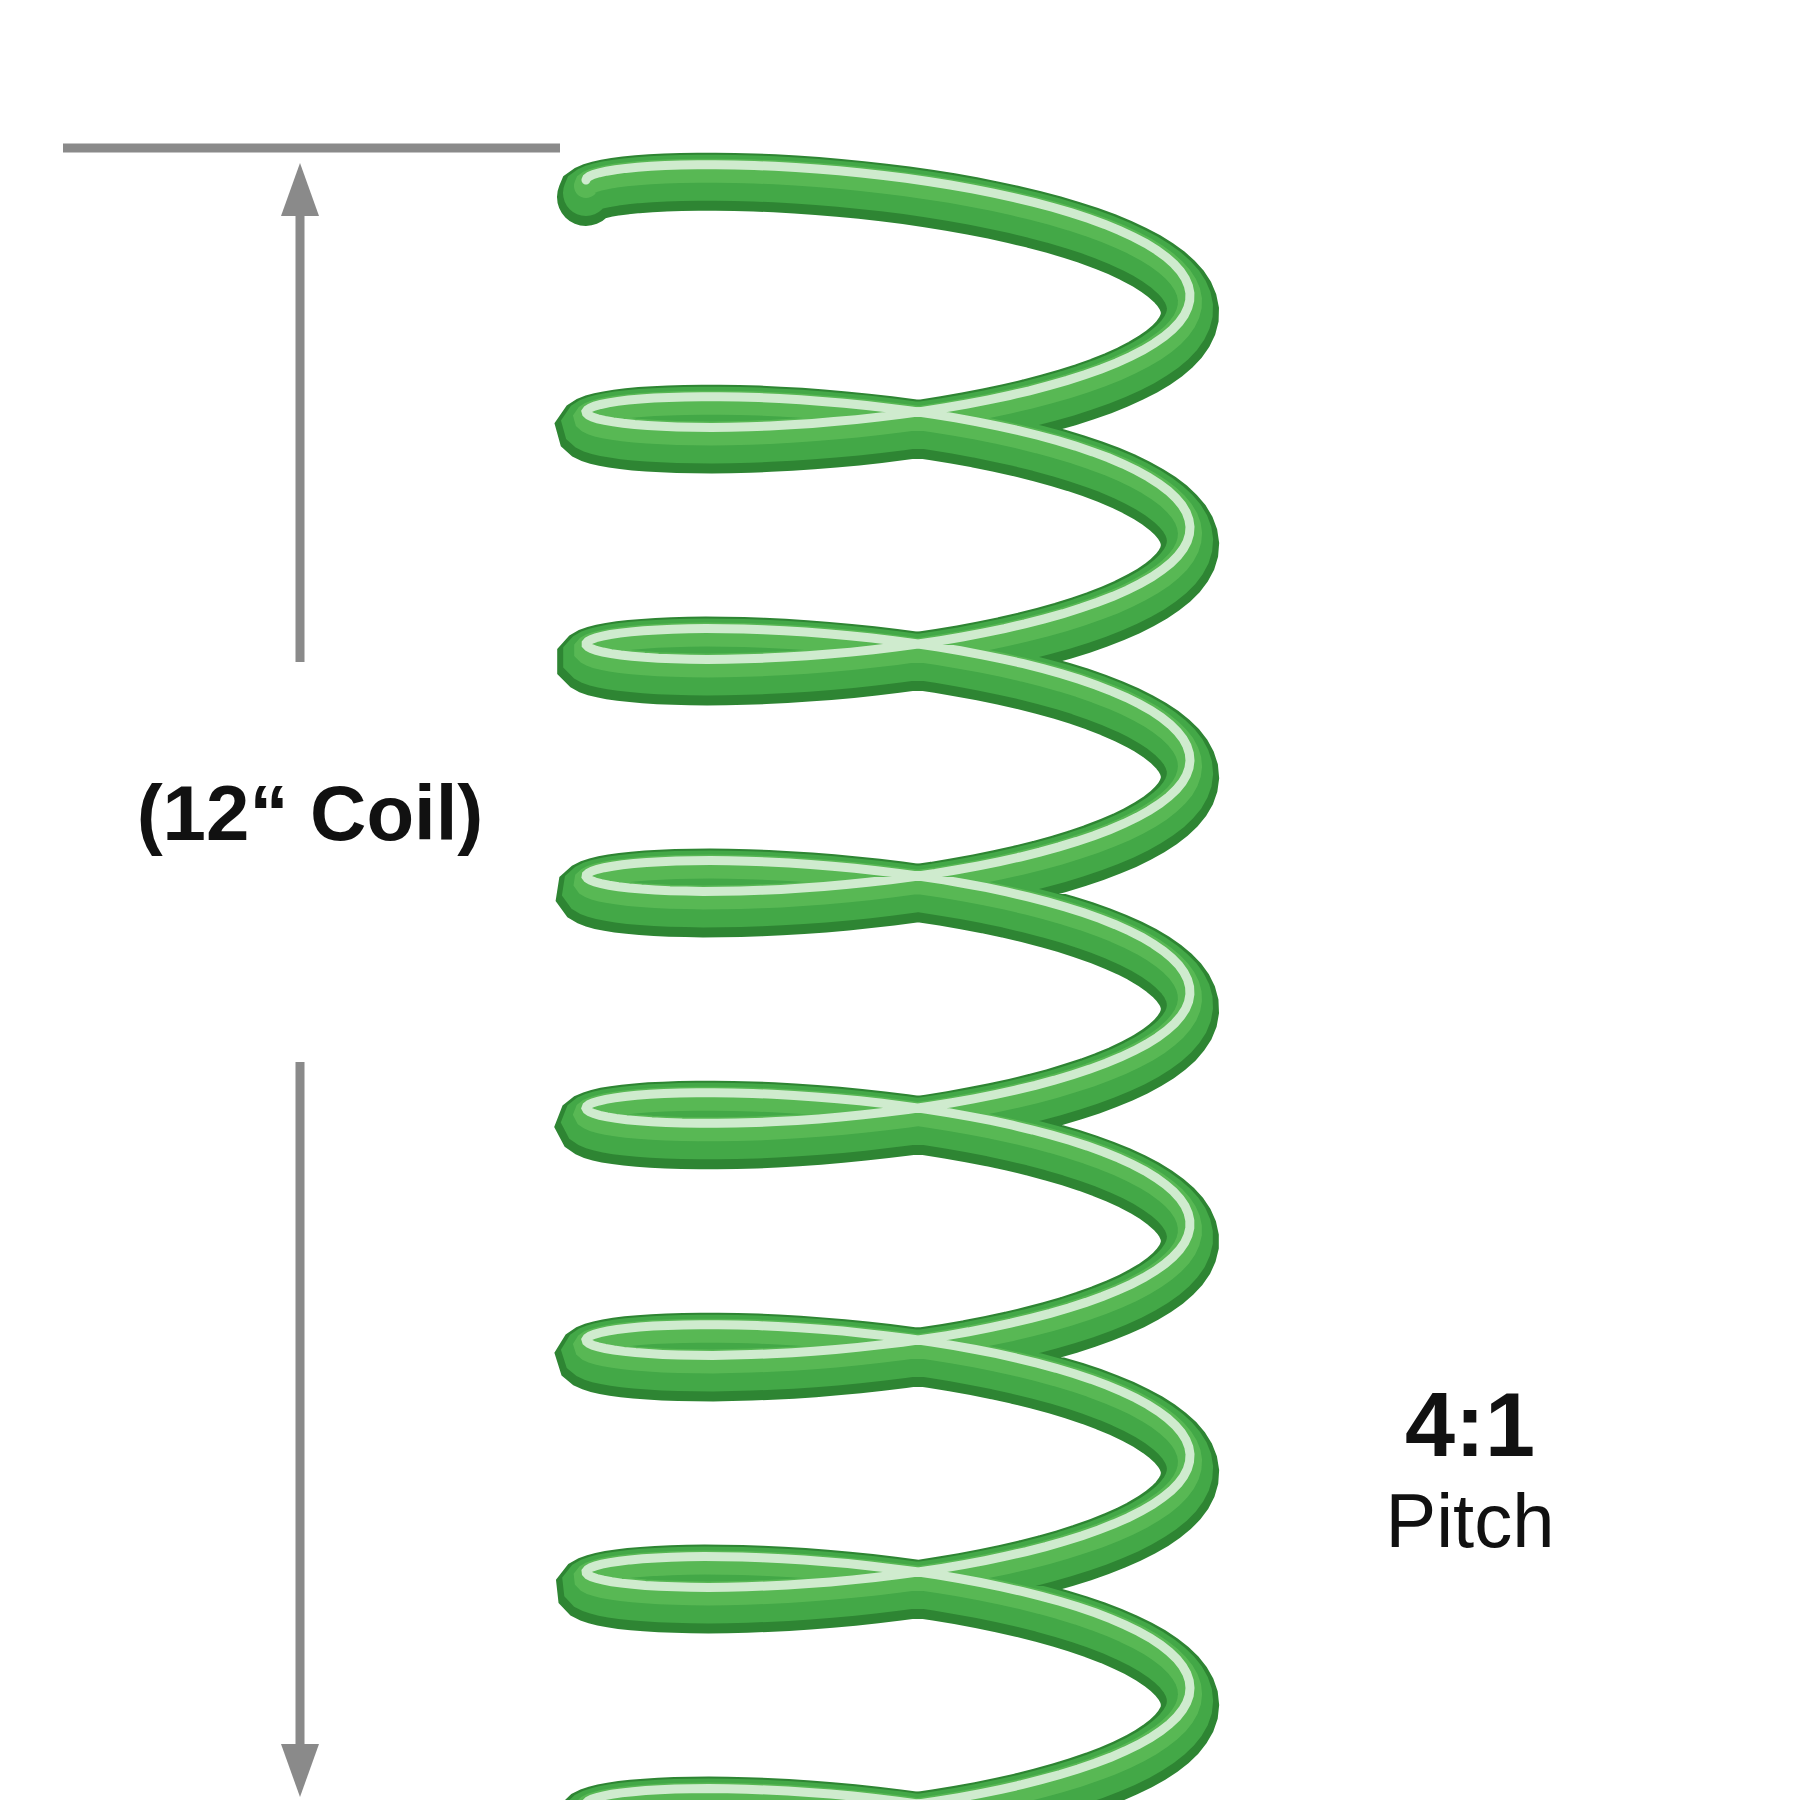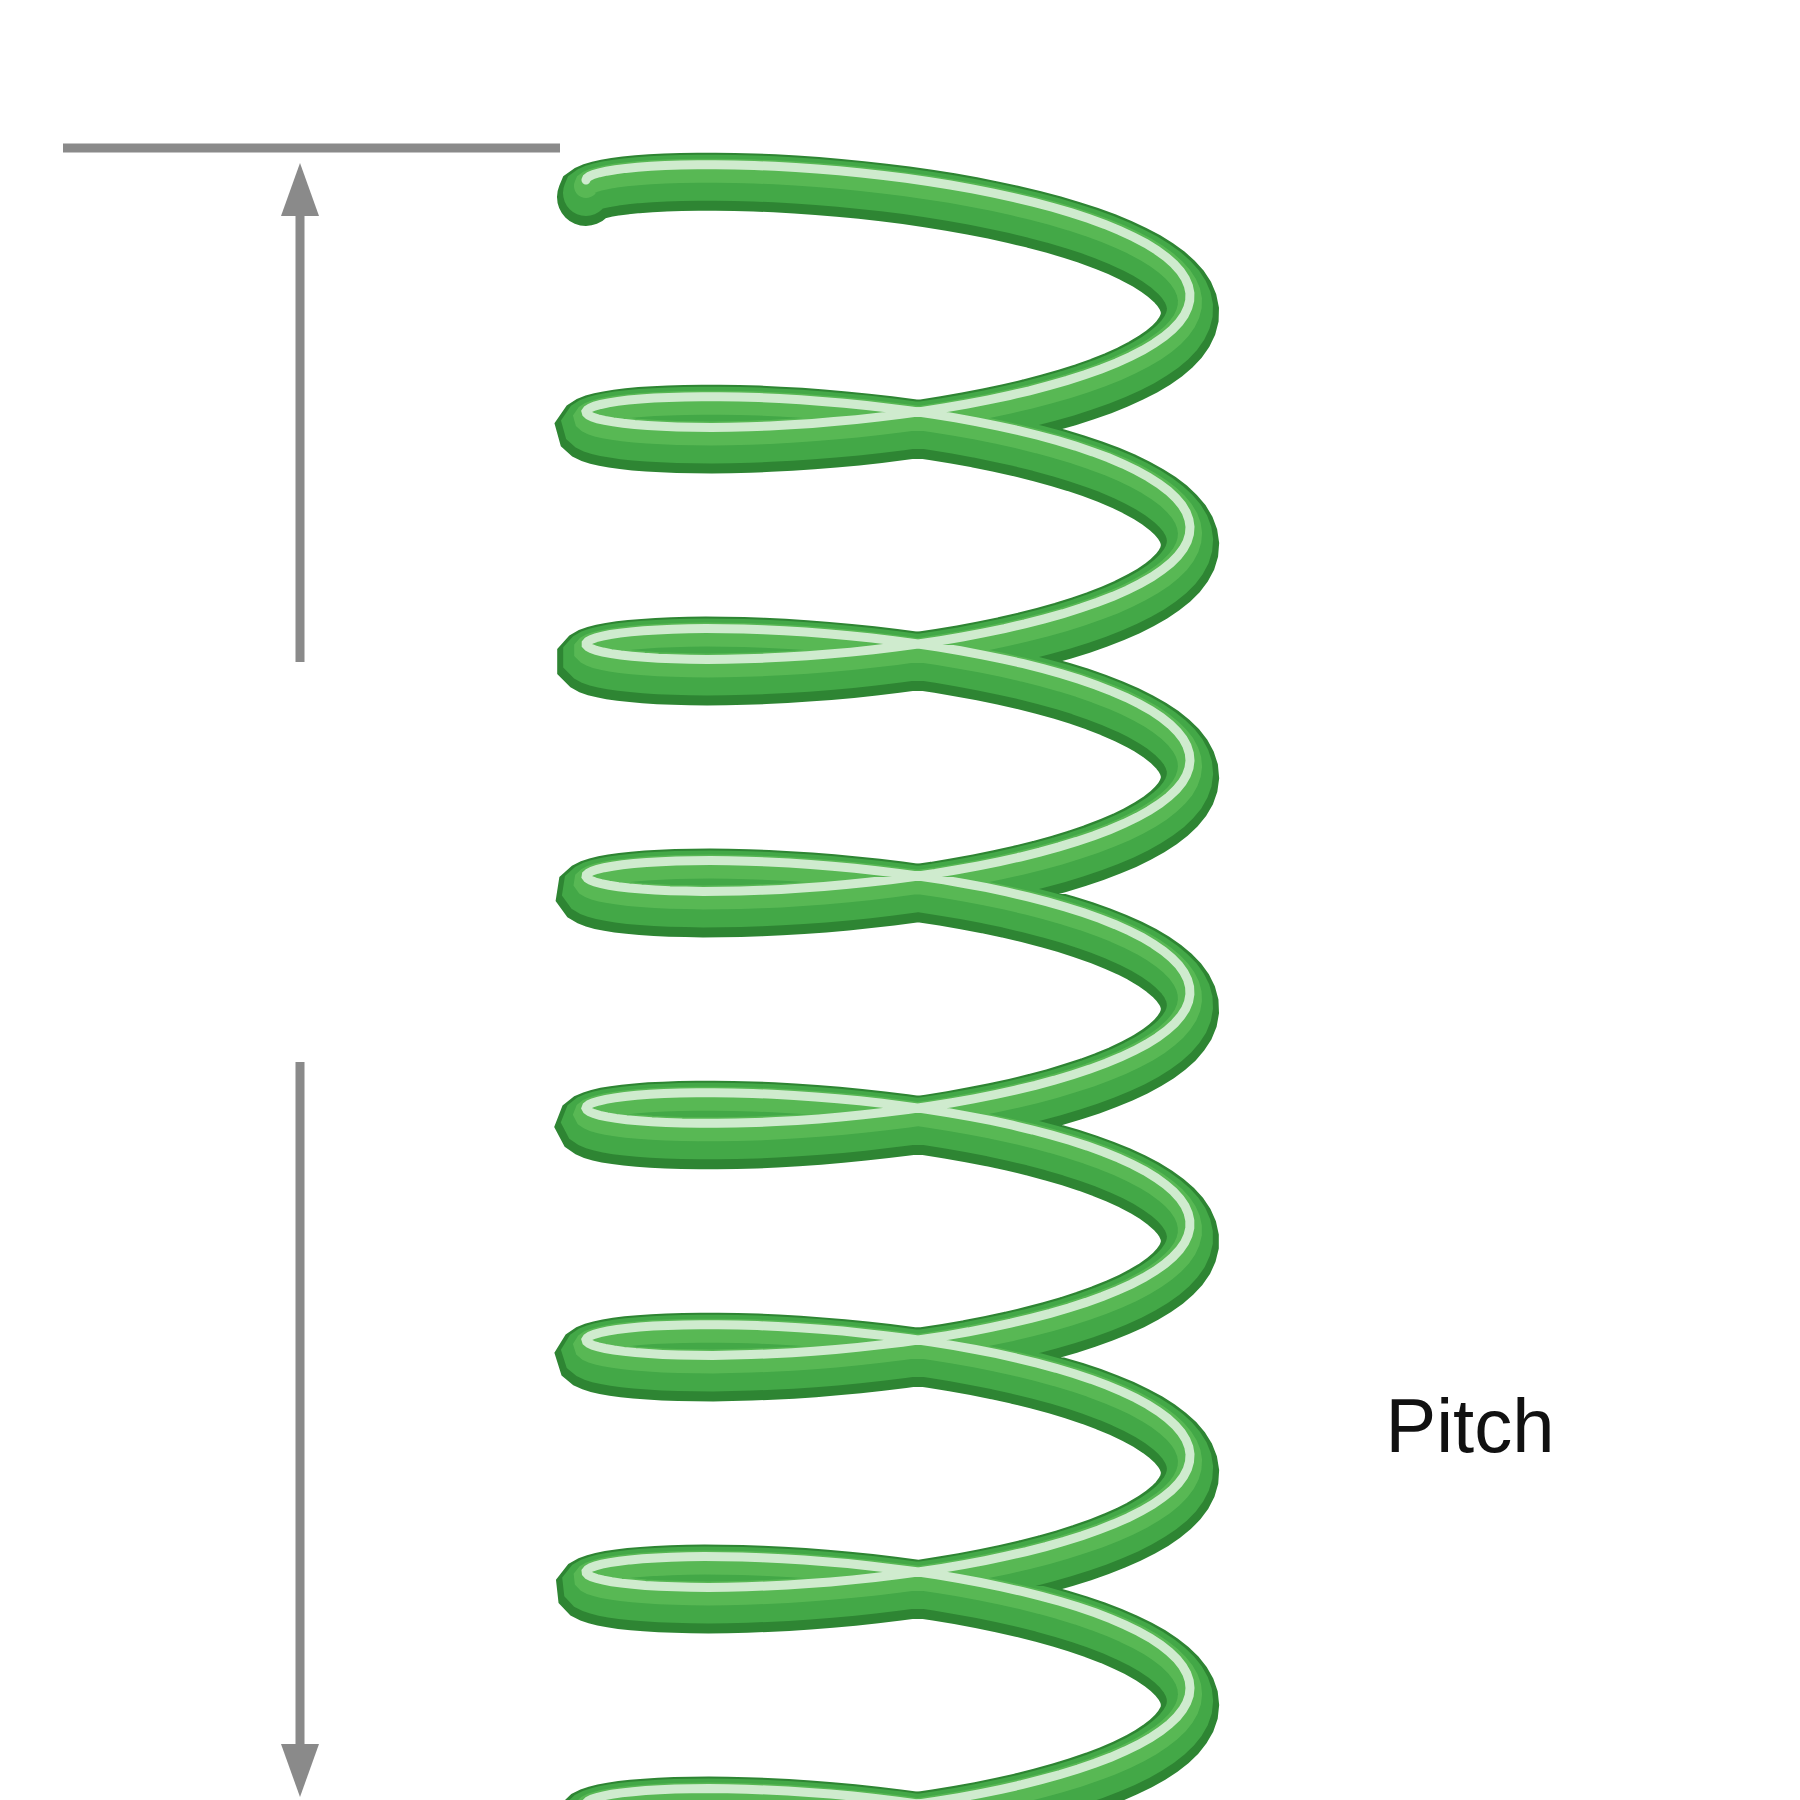--- a/index.html
+++ b/index.html
@@ -45,17 +45,19 @@
 
   <g>
     <path id="coil-p1" class="coil-dark" d="M586.0 197.0L586.8 195.1L589.3 193.3L593.4 191.5L599.2 189.8L606.5 188.2L615.4 186.7L625.7 185.4L637.6 184.2L650.7 183.3L665.2 182.5L680.9 182.0L697.8 181.7L715.7 181.7L734.5 181.9L754.2 182.5L774.6 183.3L795.7 184.5L817.2 186.0L839.1 187.8L861.4 190.0L883.7 192.5L906.1 195.3L928.3 198.5L950.4 202.0L972.1 205.9L993.4 210.1L1014.0 214.6L1034.0 219.4L1053.2 224.5L1071.5 229.9L1088.7 235.5L1104.9 241.4L1119.8 247.6L1133.5 254.0L1145.9 260.5L1156.8 267.3L1166.3 274.2L1174.2 281.2L1180.5 288.3L1185.3 295.6L1188.4 302.9L1189.9 310.2L1189.7 317.5L1187.8 324.8L1184.3 332.1L1179.2 339.3L1172.5 346.4L1164.2 353.4L1154.4 360.3L1143.1 367.0L1130.5 373.5L1116.5 379.9L1101.2 386.0L1084.8 391.8L1067.3 397.4L1048.8 402.7L1029.4 407.8L1009.3 412.5L988.5 416.9L967.1 421.0L945.3 424.8L923.2 428.3L900.9 431.4L878.5 434.1L856.2 436.6L834.0 438.6L812.2 440.4L790.7 441.8L769.8 442.9L749.6 443.7L730.1 444.2L711.4 444.4L693.8 444.3L677.2 443.9L661.8 443.3L647.6 442.5L634.7 441.5L623.2 440.3L613.2 438.9L604.7 437.4L597.7 435.8L592.3 434.1L588.6 432.3L586.5 430.4L586.0 428.6L587.3 426.7L590.1 424.9L594.6 423.1L600.7 421.5L608.4 419.9L617.6 418.4L628.4 417.1L640.5 416.0L654.0 415.1L668.8 414.4L684.8 413.9L701.8 413.7L720.0 413.7L739.0 414.0L758.9 414.6L779.5 415.6L800.6 416.8L822.3 418.4L844.3 420.3L866.5 422.5L888.9 425.1L911.3 428.0L933.5 431.3L955.5 434.9L977.1 438.8L998.2 443.1L1018.7 447.6L1038.5 452.5L1057.5 457.7L1075.5 463.1L1092.6 468.9L1108.5 474.8L1123.1 481.0L1136.5 487.5L1148.5 494.1L1159.1 500.9L1168.2 507.8L1175.8 514.9L1181.8 522.0L1186.2 529.3L1188.9 536.6L1190.0 543.9L1189.4 551.2L1187.2 558.5L1183.3 565.8L1177.8 573.0L1170.7 580.1L1162.1 587.0L1151.9 593.9L1140.3 600.5L1127.4 607.0L1113.1 613.3L1097.5 619.3L1080.8 625.1L1063.1 630.7L1044.4 635.9L1024.8 640.9L1004.5 645.6L983.6 649.9L962.1 654.0L940.2 657.7L918.0 661.0L895.7 664.0L873.3 666.7L851.0 669.1L828.9 671.1L807.2 672.7L785.8 674.1L765.1 675.1L745.0 675.8L725.7 676.2L707.3 676.4L689.8 676.2L673.5 675.8L658.4 675.2L644.5 674.3L631.9 673.2L620.8 672.0L611.1 670.6L602.9 669.0L596.3 667.4L591.3 665.6L588.0 663.8L586.2 662.0L586.2 660.1L587.8 658.3L591.0 656.5L595.9 654.7L602.4 653.1L610.4 651.5L620.0 650.1L631.0 648.9L643.5 647.8L657.3 646.9L672.4 646.2L688.6 645.8L706.0 645.6L724.3 645.7L743.6 646.1L763.6 646.8L784.3 647.8L805.6 649.1L827.3 650.8L849.4 652.8L871.7 655.1L894.1 657.8L916.4 660.8L938.6 664.1L960.5 667.8L982.0 671.8L1003.0 676.1L1023.4 680.7L1043.0 685.7L1061.8 690.9L1079.6 696.4L1096.3 702.2L1112.0 708.3L1126.4 714.5L1139.4 721.0L1151.1 727.6L1161.4 734.5L1170.1 741.4L1177.3 748.5L1183.0 755.7L1186.9 762.9L1189.3 770.3L1190.0 777.6L1189.0 784.9L1186.4 792.2L1182.2 799.5L1176.3 806.6L1168.8 813.7L1159.9 820.6L1149.4 827.4L1137.4 834.1L1124.2 840.5L1109.6 846.7L1093.8 852.7L1076.8 858.4L1058.9 863.9L1039.9 869.1L1020.2 874.0L999.7 878.6L978.6 882.9L957.1 886.8L935.1 890.5L912.9 893.7L890.5 896.7L868.1 899.3L845.9 901.6L823.9 903.5L802.2 905.1L781.0 906.4L760.4 907.3L740.4 907.9L721.3 908.3L703.1 908.4L686.0 908.1L669.9 907.7L655.0 907.0L641.4 906.1L629.2 905.0L618.4 903.7L609.0 902.2L601.2 900.7L595.0 899.0L590.4 897.2L587.4 895.4L586.1 893.6L586.4 891.7L588.4 889.9L592.0 888.1L597.3 886.3L604.1 884.7L612.5 883.2L622.4 881.8L633.8 880.6L646.6 879.5L660.7 878.7L676.0 878.1L692.5 877.7L710.1 877.6L728.7 877.8L748.1 878.3L768.3 879.0L789.2 880.1L810.6 881.5L832.4 883.2L854.6 885.3L876.9 887.7L899.3 890.4L921.6 893.5L943.7 896.9L965.5 900.7L986.9 904.7L1007.8 909.1L1028.0 913.9L1047.4 918.9L1066.0 924.2L1083.6 929.8L1100.1 935.6L1115.4 941.7L1129.5 948.0L1142.3 954.5L1153.6 961.2L1163.5 968.1L1171.9 975.1L1178.8 982.2L1184.0 989.4L1187.6 996.6L1189.6 1004.0L1189.9 1011.3L1188.6 1018.6L1185.6 1025.9L1180.9 1033.1L1174.7 1040.3L1166.9 1047.3L1157.6 1054.2L1146.7 1061.0L1134.5 1067.6L1120.9 1074.0L1106.0 1080.1L1089.9 1086.1L1072.7 1091.7L1054.5 1097.2L1035.4 1102.3L1015.5 1107.1L994.9 1111.6L973.7 1115.8L952.0 1119.7L930.0 1123.3L907.7 1126.5L885.3 1129.3L863.0 1131.8L840.8 1134.0L818.8 1135.9L797.2 1137.4L776.1 1138.6L755.7 1139.5L735.9 1140.1L717.0 1140.3L699.1 1140.3L682.1 1140.1L666.3 1139.5L651.8 1138.8L638.5 1137.8L626.6 1136.7L616.1 1135.4L607.1 1133.9L599.7 1132.3L593.8 1130.6L589.6 1128.8L587.0 1127.0L586.0 1125.1L586.7 1123.3L589.1 1121.4L593.1 1119.7L598.7 1118.0L605.9 1116.3L614.7 1114.9L624.9 1113.5L636.6 1112.3L649.7 1111.3L664.1 1110.6L679.8 1110.0L696.5 1109.7L714.3 1109.7L733.1 1109.9L752.7 1110.4L773.1 1111.3L794.1 1112.4L815.6 1113.9L837.5 1115.7L859.7 1117.8L882.1 1120.3L904.4 1123.1L926.7 1126.3L948.8 1129.8L970.5 1133.6L991.8 1137.7L1012.5 1142.2L1032.6 1147.0L1051.8 1152.1L1070.2 1157.5L1087.5 1163.1L1103.7 1169.0L1118.8 1175.1L1132.6 1181.5L1145.0 1188.0L1156.1 1194.8L1165.6 1201.7L1173.7 1208.7L1180.1 1215.8L1185.0 1223.0L1188.2 1230.3L1189.8 1237.6L1189.8 1245.0L1188.0 1252.3L1184.7 1259.6L1179.6 1266.8L1173.0 1273.9L1164.9 1280.9L1155.2 1287.8L1144.0 1294.5L1131.4 1301.1L1117.5 1307.4L1102.4 1313.5L1086.0 1319.4L1068.6 1325.0L1050.2 1330.4L1030.9 1335.4L1010.8 1340.2L990.0 1344.6L968.7 1348.8L946.9 1352.6L924.8 1356.0L902.5 1359.2L880.1 1361.9L857.8 1364.4L835.6 1366.5L813.8 1368.3L792.3 1369.7L771.3 1370.8L751.0 1371.6L731.5 1372.1L712.8 1372.4L695.0 1372.3L678.4 1372.0L662.8 1371.4L648.6 1370.6L635.6 1369.6L624.0 1368.4L613.9 1367.0L605.2 1365.5L598.2 1363.9L592.7 1362.2L588.8 1360.4L586.6 1358.6L586.0 1356.7L587.1 1354.9L589.9 1353.0L594.2 1351.3L600.2 1349.6L607.8 1348.0L616.9 1346.5L627.5 1345.2L639.6 1344.1L653.0 1343.1L667.6 1342.4L683.5 1341.9L700.6 1341.7L718.6 1341.7L737.6 1342.0L757.4 1342.6L777.9 1343.5L799.1 1344.7L820.7 1346.3L842.7 1348.1L864.9 1350.4L887.3 1352.9L909.6 1355.8L931.9 1359.0L953.9 1362.6L975.5 1366.5L996.7 1370.7L1017.3 1375.3L1037.1 1380.2L1056.2 1385.3L1074.3 1390.7L1091.4 1396.4L1107.3 1402.4L1122.1 1408.6L1135.6 1415.0L1147.7 1421.6L1158.4 1428.4L1167.6 1435.3L1175.3 1442.3L1181.4 1449.5L1185.9 1456.7L1188.8 1464.0L1190.0 1471.3L1189.5 1478.7L1187.4 1486.0L1183.6 1493.3L1178.3 1500.5L1171.3 1507.6L1162.8 1514.5L1152.7 1521.4L1141.2 1528.1L1128.3 1534.6L1114.1 1540.8L1098.7 1546.9L1082.1 1552.7L1064.4 1558.3L1045.8 1563.6L1026.3 1568.6L1006.0 1573.2L985.1 1577.6L963.7 1581.7L941.8 1585.4L919.7 1588.8L897.3 1591.8L875.0 1594.5L852.7 1596.9L830.5 1598.9L808.7 1600.6L787.4 1602.0L766.6 1603.0L746.4 1603.8L727.1 1604.2L708.6 1604.4L691.1 1604.2L674.7 1603.8L659.4 1603.2L645.4 1602.4L632.8 1601.3L621.5 1600.1L611.7 1598.7L603.5 1597.2L596.7 1595.5L591.6 1593.8L588.1 1592.0L586.3 1590.1L586.1 1588.3L587.6 1586.4L590.7 1584.6L595.5 1582.9L601.9 1581.2L609.8 1579.6L619.3 1578.2L630.2 1576.9L642.5 1575.8L656.3 1574.9L671.2 1574.3L687.4 1573.8L704.7 1573.6L722.9 1573.7L742.1 1574.1L762.1 1574.8L782.8 1575.7L804.0 1577.0L825.7 1578.7L847.8 1580.6L870.1 1582.9L892.4 1585.6L914.8 1588.5L937.0 1591.8L958.9 1595.5L980.5 1599.5L1001.5 1603.8L1021.9 1608.4L1041.6 1613.3L1060.4 1618.5L1078.3 1624.0L1095.2 1629.8L1110.9 1635.8L1125.3 1642.1L1138.5 1648.5L1150.3 1655.1L1160.7 1662.0L1169.5 1668.9L1176.9 1676.0L1182.6 1683.2L1186.7 1690.4L1189.2 1697.7L1190.0 1705.0L1189.2 1712.4L1186.7 1719.7L1182.5 1726.9L1176.8 1734.1L1169.4 1741.2L1160.6 1748.1L1150.2 1754.9L1138.4 1761.6L1125.2 1768.0L1110.7 1774.3L1094.9 1780.3L1078.1 1786.0L1060.2 1791.5L1041.3 1796.7L1021.7 1801.7L1001.2 1806.3L980.2 1810.6L958.6 1814.6L936.7 1818.2L914.5 1821.5L892.2 1824.5L869.8 1827.1L847.5 1829.4L825.5 1831.4L803.7 1833.0L782.5 1834.3L761.8 1835.2L741.9 1835.9L722.7 1836.3L704.4 1836.4L687.2 1836.2L671.0 1835.7L656.1 1835.0L642.4 1834.1L630.0 1833.0L619.1 1831.8L609.7 1830.3L601.8 1828.8L595.4 1827.1L590.7 1825.4L587.6 1823.5L586.1 1821.7L586.3 1819.8L588.2 1818.0L591.7 1816.2L596.8 1814.5L603.6 1812.8L611.8 1811.3L621.7 1809.9L632.9 1808.7L645.6 1807.6L659.6 1806.8L674.9 1806.1L691.3 1805.8L708.8 1805.6L727.3 1805.8L746.7 1806.2L766.8 1807.0L787.7 1808.0L809.0 1809.4L830.8 1811.1L852.9 1813.1L875.3 1815.5L897.6 1818.2L920.0 1821.3L942.1 1824.7L964.0 1828.4L985.4 1832.4L1006.3 1836.8L1026.6 1841.5L1046.0 1846.5L1064.7 1851.8L1082.3 1857.4L1098.9 1863.2L1114.3 1869.2L1128.5 1875.5L1141.4 1882.0L1152.9 1888.7L1162.9 1895.6L1171.4 1902.5L1178.3 1909.6L1183.7 1916.8L1187.4 1924.1L1189.5 1931.4L1190.0 1938.7L1188.7 1946.1L1185.9 1953.4L1181.3 1960.6L1175.2 1967.8"></path>
     <path id="coil-p2" class="coil-main" d="M586.0 193.0L586.8 191.1L589.3 189.3L593.4 187.5L599.2 185.8L606.5 184.2L615.4 182.7L625.7 181.4L637.6 180.2L650.7 179.3L665.2 178.5L680.9 178.0L697.8 177.7L715.7 177.7L734.5 177.9L754.2 178.5L774.6 179.3L795.7 180.5L817.2 182.0L839.1 183.8L861.4 186.0L883.7 188.5L906.1 191.3L928.3 194.5L950.4 198.0L972.1 201.9L993.4 206.1L1014.0 210.6L1034.0 215.4L1053.2 220.5L1071.5 225.9L1088.7 231.5L1104.9 237.4L1119.8 243.6L1133.5 250.0L1145.9 256.5L1156.8 263.3L1166.3 270.2L1174.2 277.2L1180.5 284.3L1185.3 291.6L1188.4 298.9L1189.9 306.2L1189.7 313.5L1187.8 320.8L1184.3 328.1L1179.2 335.3L1172.5 342.4L1164.2 349.4L1154.4 356.3L1143.1 363.0L1130.5 369.5L1116.5 375.9L1101.2 382.0L1084.8 387.8L1067.3 393.4L1048.8 398.7L1029.4 403.8L1009.3 408.5L988.5 412.9L967.1 417.0L945.3 420.8L923.2 424.3L900.9 427.4L878.5 430.1L856.2 432.6L834.0 434.6L812.2 436.4L790.7 437.8L769.8 438.9L749.6 439.7L730.1 440.2L711.4 440.4L693.8 440.3L677.2 439.9L661.8 439.3L647.6 438.5L634.7 437.5L623.2 436.3L613.2 434.9L604.7 433.4L597.7 431.8L592.3 430.1L588.6 428.3L586.5 426.4L586.0 424.6L587.3 422.7L590.1 420.9L594.6 419.1L600.7 417.5L608.4 415.9L617.6 414.4L628.4 413.1L640.5 412.0L654.0 411.1L668.8 410.4L684.8 409.9L701.8 409.7L720.0 409.7L739.0 410.0L758.9 410.6L779.5 411.6L800.6 412.8L822.3 414.4L844.3 416.3L866.5 418.5L888.9 421.1L911.3 424.0L933.5 427.3L955.5 430.9L977.1 434.8L998.2 439.1L1018.7 443.6L1038.5 448.5L1057.5 453.7L1075.5 459.1L1092.6 464.9L1108.5 470.8L1123.1 477.0L1136.5 483.5L1148.5 490.1L1159.1 496.9L1168.2 503.8L1175.8 510.9L1181.8 518.0L1186.2 525.3L1188.9 532.6L1190.0 539.9L1189.4 547.2L1187.2 554.5L1183.3 561.8L1177.8 569.0L1170.7 576.1L1162.1 583.0L1151.9 589.9L1140.3 596.5L1127.4 603.0L1113.1 609.3L1097.5 615.3L1080.8 621.1L1063.1 626.7L1044.4 631.9L1024.8 636.9L1004.5 641.6L983.6 645.9L962.1 650.0L940.2 653.7L918.0 657.0L895.7 660.0L873.3 662.7L851.0 665.1L828.9 667.1L807.2 668.7L785.8 670.1L765.1 671.1L745.0 671.8L725.7 672.2L707.3 672.4L689.8 672.2L673.5 671.8L658.4 671.2L644.5 670.3L631.9 669.2L620.8 668.0L611.1 666.6L602.9 665.0L596.3 663.4L591.3 661.6L588.0 659.8L586.2 658.0L586.2 656.1L587.8 654.3L591.0 652.5L595.9 650.7L602.4 649.1L610.4 647.5L620.0 646.1L631.0 644.9L643.5 643.8L657.3 642.9L672.4 642.2L688.6 641.8L706.0 641.6L724.3 641.7L743.6 642.1L763.6 642.8L784.3 643.8L805.6 645.1L827.3 646.8L849.4 648.8L871.7 651.1L894.1 653.8L916.4 656.8L938.6 660.1L960.5 663.8L982.0 667.8L1003.0 672.1L1023.4 676.7L1043.0 681.7L1061.8 686.9L1079.6 692.4L1096.3 698.2L1112.0 704.3L1126.4 710.5L1139.4 717.0L1151.1 723.6L1161.4 730.5L1170.1 737.4L1177.3 744.5L1183.0 751.7L1186.9 758.9L1189.3 766.3L1190.0 773.6L1189.0 780.9L1186.4 788.2L1182.2 795.5L1176.3 802.6L1168.8 809.7L1159.9 816.6L1149.4 823.4L1137.4 830.1L1124.2 836.5L1109.6 842.7L1093.8 848.7L1076.8 854.4L1058.9 859.9L1039.9 865.1L1020.2 870.0L999.7 874.6L978.6 878.9L957.1 882.8L935.1 886.5L912.9 889.7L890.5 892.7L868.1 895.3L845.9 897.6L823.9 899.5L802.2 901.1L781.0 902.4L760.4 903.3L740.4 903.9L721.3 904.3L703.1 904.4L686.0 904.1L669.9 903.7L655.0 903.0L641.4 902.1L629.2 901.0L618.4 899.7L609.0 898.2L601.2 896.7L595.0 895.0L590.4 893.2L587.4 891.4L586.1 889.6L586.4 887.7L588.4 885.9L592.0 884.1L597.3 882.3L604.1 880.7L612.5 879.2L622.4 877.8L633.8 876.6L646.6 875.5L660.7 874.7L676.0 874.1L692.5 873.7L710.1 873.6L728.7 873.8L748.1 874.3L768.3 875.0L789.2 876.1L810.6 877.5L832.4 879.2L854.6 881.3L876.9 883.7L899.3 886.4L921.6 889.5L943.7 892.9L965.5 896.7L986.9 900.7L1007.8 905.1L1028.0 909.9L1047.4 914.9L1066.0 920.2L1083.6 925.8L1100.1 931.6L1115.4 937.7L1129.5 944.0L1142.3 950.5L1153.6 957.2L1163.5 964.1L1171.9 971.1L1178.8 978.2L1184.0 985.4L1187.6 992.6L1189.6 1000.0L1189.9 1007.3L1188.6 1014.6L1185.6 1021.9L1180.9 1029.1L1174.7 1036.3L1166.9 1043.3L1157.6 1050.2L1146.7 1057.0L1134.5 1063.6L1120.9 1070.0L1106.0 1076.1L1089.9 1082.1L1072.7 1087.7L1054.5 1093.2L1035.4 1098.3L1015.5 1103.1L994.9 1107.6L973.7 1111.8L952.0 1115.7L930.0 1119.3L907.7 1122.5L885.3 1125.3L863.0 1127.8L840.8 1130.0L818.8 1131.9L797.2 1133.4L776.1 1134.6L755.7 1135.5L735.9 1136.1L717.0 1136.3L699.1 1136.3L682.1 1136.1L666.3 1135.5L651.8 1134.8L638.5 1133.8L626.6 1132.7L616.1 1131.4L607.1 1129.9L599.7 1128.3L593.8 1126.6L589.6 1124.8L587.0 1123.0L586.0 1121.1L586.7 1119.3L589.1 1117.4L593.1 1115.7L598.7 1114.0L605.9 1112.3L614.7 1110.9L624.9 1109.5L636.6 1108.3L649.7 1107.3L664.1 1106.6L679.8 1106.0L696.5 1105.7L714.3 1105.7L733.1 1105.9L752.7 1106.4L773.1 1107.3L794.1 1108.4L815.6 1109.9L837.5 1111.7L859.7 1113.8L882.1 1116.3L904.4 1119.1L926.7 1122.3L948.8 1125.8L970.5 1129.6L991.8 1133.7L1012.5 1138.2L1032.6 1143.0L1051.8 1148.1L1070.2 1153.5L1087.5 1159.1L1103.7 1165.0L1118.8 1171.1L1132.6 1177.5L1145.0 1184.0L1156.1 1190.8L1165.6 1197.7L1173.7 1204.7L1180.1 1211.8L1185.0 1219.0L1188.2 1226.3L1189.8 1233.6L1189.8 1241.0L1188.0 1248.3L1184.7 1255.6L1179.6 1262.8L1173.0 1269.9L1164.9 1276.9L1155.2 1283.8L1144.0 1290.5L1131.4 1297.1L1117.5 1303.4L1102.4 1309.5L1086.0 1315.4L1068.6 1321.0L1050.2 1326.4L1030.9 1331.4L1010.8 1336.2L990.0 1340.6L968.7 1344.8L946.9 1348.6L924.8 1352.0L902.5 1355.2L880.1 1357.9L857.8 1360.4L835.6 1362.5L813.8 1364.3L792.3 1365.7L771.3 1366.8L751.0 1367.6L731.5 1368.1L712.8 1368.4L695.0 1368.3L678.4 1368.0L662.8 1367.4L648.6 1366.6L635.6 1365.6L624.0 1364.4L613.9 1363.0L605.2 1361.5L598.2 1359.9L592.7 1358.2L588.8 1356.4L586.6 1354.6L586.0 1352.7L587.1 1350.9L589.9 1349.0L594.2 1347.3L600.2 1345.6L607.8 1344.0L616.9 1342.5L627.5 1341.2L639.6 1340.1L653.0 1339.1L667.6 1338.4L683.5 1337.9L700.6 1337.7L718.6 1337.7L737.6 1338.0L757.4 1338.6L777.9 1339.5L799.1 1340.7L820.7 1342.3L842.7 1344.1L864.9 1346.4L887.3 1348.9L909.6 1351.8L931.9 1355.0L953.9 1358.6L975.5 1362.5L996.7 1366.7L1017.3 1371.3L1037.1 1376.2L1056.2 1381.3L1074.3 1386.7L1091.4 1392.4L1107.3 1398.4L1122.1 1404.6L1135.6 1411.0L1147.7 1417.6L1158.4 1424.4L1167.6 1431.3L1175.3 1438.3L1181.4 1445.5L1185.9 1452.7L1188.8 1460.0L1190.0 1467.3L1189.5 1474.7L1187.4 1482.0L1183.6 1489.3L1178.3 1496.5L1171.3 1503.6L1162.8 1510.5L1152.7 1517.4L1141.2 1524.1L1128.3 1530.6L1114.1 1536.8L1098.7 1542.9L1082.1 1548.7L1064.4 1554.3L1045.8 1559.6L1026.3 1564.6L1006.0 1569.2L985.1 1573.6L963.7 1577.7L941.8 1581.4L919.7 1584.8L897.3 1587.8L875.0 1590.5L852.7 1592.9L830.5 1594.9L808.7 1596.6L787.4 1598.0L766.6 1599.0L746.4 1599.8L727.1 1600.2L708.6 1600.4L691.1 1600.2L674.7 1599.8L659.4 1599.2L645.4 1598.4L632.8 1597.3L621.5 1596.1L611.7 1594.7L603.5 1593.2L596.7 1591.5L591.6 1589.8L588.1 1588.0L586.3 1586.1L586.1 1584.3L587.6 1582.4L590.7 1580.6L595.5 1578.9L601.9 1577.2L609.8 1575.6L619.3 1574.2L630.2 1572.9L642.5 1571.8L656.3 1570.9L671.2 1570.3L687.4 1569.8L704.7 1569.6L722.9 1569.7L742.1 1570.1L762.1 1570.8L782.8 1571.7L804.0 1573.0L825.7 1574.7L847.8 1576.6L870.1 1578.9L892.4 1581.6L914.8 1584.5L937.0 1587.8L958.9 1591.5L980.5 1595.5L1001.5 1599.8L1021.9 1604.4L1041.6 1609.3L1060.4 1614.5L1078.3 1620.0L1095.2 1625.8L1110.9 1631.8L1125.3 1638.1L1138.5 1644.5L1150.3 1651.1L1160.7 1658.0L1169.5 1664.9L1176.9 1672.0L1182.6 1679.2L1186.7 1686.4L1189.2 1693.7L1190.0 1701.0L1189.2 1708.4L1186.7 1715.7L1182.5 1722.9L1176.8 1730.1L1169.4 1737.2L1160.6 1744.1L1150.2 1750.9L1138.4 1757.6L1125.2 1764.0L1110.7 1770.3L1094.9 1776.3L1078.1 1782.0L1060.2 1787.5L1041.3 1792.7L1021.7 1797.7L1001.2 1802.3L980.2 1806.6L958.6 1810.6L936.7 1814.2L914.5 1817.5L892.2 1820.5L869.8 1823.1L847.5 1825.4L825.5 1827.4L803.7 1829.0L782.5 1830.3L761.8 1831.2L741.9 1831.9L722.7 1832.3L704.4 1832.4L687.2 1832.2L671.0 1831.7L656.1 1831.0L642.4 1830.1L630.0 1829.0L619.1 1827.8L609.7 1826.3L601.8 1824.8L595.4 1823.1L590.7 1821.4L587.6 1819.5L586.1 1817.7L586.3 1815.8L588.2 1814.0L591.7 1812.2L596.8 1810.5L603.6 1808.8L611.8 1807.3L621.7 1805.9L632.9 1804.7L645.6 1803.6L659.6 1802.8L674.9 1802.1L691.3 1801.8L708.8 1801.6L727.3 1801.8L746.7 1802.2L766.8 1803.0L787.7 1804.0L809.0 1805.4L830.8 1807.1L852.9 1809.1L875.3 1811.5L897.6 1814.2L920.0 1817.3L942.1 1820.7L964.0 1824.4L985.4 1828.4L1006.3 1832.8L1026.6 1837.5L1046.0 1842.5L1064.7 1847.8L1082.3 1853.4L1098.9 1859.2L1114.3 1865.2L1128.5 1871.5L1141.4 1878.0L1152.9 1884.7L1162.9 1891.6L1171.4 1898.5L1178.3 1905.6L1183.7 1912.8L1187.4 1920.1L1189.5 1927.4L1190.0 1934.7L1188.7 1942.1L1185.9 1949.4L1181.3 1956.6L1175.2 1963.8"></path>
     <path id="coil-p3" class="coil-light" d="M586.0 186.0L586.8 184.1L589.3 182.3L593.4 180.5L599.2 178.8L606.5 177.2L615.4 175.7L625.7 174.4L637.6 173.2L650.7 172.3L665.2 171.5L680.9 171.0L697.8 170.7L715.7 170.7L734.5 170.9L754.2 171.5L774.6 172.3L795.7 173.5L817.2 175.0L839.1 176.8L861.4 179.0L883.7 181.5L906.1 184.3L928.3 187.5L950.4 191.0L972.1 194.9L993.4 199.1L1014.0 203.6L1034.0 208.4L1053.2 213.5L1071.5 218.9L1088.7 224.5L1104.9 230.4L1119.8 236.6L1133.5 243.0L1145.9 249.5L1156.8 256.3L1166.3 263.2L1174.2 270.2L1180.5 277.3L1185.3 284.6L1188.4 291.9L1189.9 299.2L1189.7 306.5L1187.8 313.8L1184.3 321.1L1179.2 328.3L1172.5 335.4L1164.2 342.4L1154.4 349.3L1143.1 356.0L1130.5 362.5L1116.5 368.9L1101.2 375.0L1084.8 380.8L1067.3 386.4L1048.8 391.7L1029.4 396.8L1009.3 401.5L988.5 405.9L967.1 410.0L945.3 413.8L923.2 417.3L900.9 420.4L878.5 423.1L856.2 425.6L834.0 427.6L812.2 429.4L790.7 430.8L769.8 431.9L749.6 432.7L730.1 433.2L711.4 433.4L693.8 433.3L677.2 432.9L661.8 432.3L647.6 431.5L634.7 430.5L623.2 429.3L613.2 427.9L604.7 426.4L597.7 424.8L592.3 423.1L588.6 421.3L586.5 419.4L586.0 417.6L587.3 415.7L590.1 413.9L594.6 412.1L600.7 410.5L608.4 408.9L617.6 407.4L628.4 406.1L640.5 405.0L654.0 404.1L668.8 403.4L684.8 402.9L701.8 402.7L720.0 402.7L739.0 403.0L758.9 403.6L779.5 404.6L800.6 405.8L822.3 407.4L844.3 409.3L866.5 411.5L888.9 414.1L911.3 417.0L933.5 420.3L955.5 423.9L977.1 427.8L998.2 432.1L1018.7 436.6L1038.5 441.5L1057.5 446.7L1075.5 452.1L1092.6 457.9L1108.5 463.8L1123.1 470.0L1136.5 476.5L1148.5 483.1L1159.1 489.9L1168.2 496.8L1175.8 503.9L1181.8 511.0L1186.2 518.3L1188.9 525.6L1190.0 532.9L1189.4 540.2L1187.2 547.5L1183.3 554.8L1177.8 562.0L1170.7 569.1L1162.1 576.0L1151.9 582.9L1140.3 589.5L1127.4 596.0L1113.1 602.3L1097.5 608.3L1080.8 614.1L1063.1 619.7L1044.4 624.9L1024.8 629.9L1004.5 634.6L983.6 638.9L962.1 643.0L940.2 646.7L918.0 650.0L895.7 653.0L873.3 655.7L851.0 658.1L828.9 660.1L807.2 661.7L785.8 663.1L765.1 664.1L745.0 664.8L725.7 665.2L707.3 665.4L689.8 665.2L673.5 664.8L658.4 664.2L644.5 663.3L631.9 662.2L620.8 661.0L611.1 659.6L602.9 658.0L596.3 656.4L591.3 654.6L588.0 652.8L586.2 651.0L586.2 649.1L587.8 647.3L591.0 645.5L595.9 643.7L602.4 642.1L610.4 640.5L620.0 639.1L631.0 637.9L643.5 636.8L657.3 635.9L672.4 635.2L688.6 634.8L706.0 634.6L724.3 634.7L743.6 635.1L763.6 635.8L784.3 636.8L805.6 638.1L827.3 639.8L849.4 641.8L871.7 644.1L894.1 646.8L916.4 649.8L938.6 653.1L960.5 656.8L982.0 660.8L1003.0 665.1L1023.4 669.7L1043.0 674.7L1061.8 679.9L1079.6 685.4L1096.3 691.2L1112.0 697.3L1126.4 703.5L1139.4 710.0L1151.1 716.6L1161.4 723.5L1170.1 730.4L1177.3 737.5L1183.0 744.7L1186.9 751.9L1189.3 759.3L1190.0 766.6L1189.0 773.9L1186.4 781.2L1182.2 788.5L1176.3 795.6L1168.8 802.7L1159.9 809.6L1149.4 816.4L1137.4 823.1L1124.2 829.5L1109.6 835.7L1093.8 841.7L1076.8 847.4L1058.9 852.9L1039.9 858.1L1020.2 863.0L999.7 867.6L978.6 871.9L957.1 875.8L935.1 879.5L912.9 882.7L890.5 885.7L868.1 888.3L845.9 890.6L823.9 892.5L802.2 894.1L781.0 895.4L760.4 896.3L740.4 896.9L721.3 897.3L703.1 897.4L686.0 897.1L669.9 896.7L655.0 896.0L641.4 895.1L629.2 894.0L618.4 892.7L609.0 891.2L601.2 889.7L595.0 888.0L590.4 886.2L587.4 884.4L586.1 882.6L586.4 880.7L588.4 878.9L592.0 877.1L597.3 875.3L604.1 873.7L612.5 872.2L622.4 870.8L633.8 869.6L646.6 868.5L660.7 867.7L676.0 867.1L692.5 866.7L710.1 866.6L728.7 866.8L748.1 867.3L768.3 868.0L789.2 869.1L810.6 870.5L832.4 872.2L854.6 874.3L876.9 876.7L899.3 879.4L921.6 882.5L943.7 885.9L965.5 889.7L986.9 893.7L1007.8 898.1L1028.0 902.9L1047.4 907.9L1066.0 913.2L1083.6 918.8L1100.1 924.6L1115.4 930.7L1129.5 937.0L1142.3 943.5L1153.6 950.2L1163.5 957.1L1171.9 964.1L1178.8 971.2L1184.0 978.4L1187.6 985.6L1189.6 993.0L1189.9 1000.3L1188.6 1007.6L1185.6 1014.9L1180.9 1022.1L1174.7 1029.3L1166.9 1036.3L1157.6 1043.2L1146.7 1050.0L1134.5 1056.6L1120.9 1063.0L1106.0 1069.1L1089.9 1075.1L1072.7 1080.7L1054.5 1086.2L1035.4 1091.3L1015.5 1096.1L994.9 1100.6L973.7 1104.8L952.0 1108.7L930.0 1112.3L907.7 1115.5L885.3 1118.3L863.0 1120.8L840.8 1123.0L818.8 1124.9L797.2 1126.4L776.1 1127.6L755.7 1128.5L735.9 1129.1L717.0 1129.3L699.1 1129.3L682.1 1129.1L666.3 1128.5L651.8 1127.8L638.5 1126.8L626.6 1125.7L616.1 1124.4L607.1 1122.9L599.7 1121.3L593.8 1119.6L589.6 1117.8L587.0 1116.0L586.0 1114.1L586.7 1112.3L589.1 1110.4L593.1 1108.7L598.7 1107.0L605.9 1105.3L614.7 1103.9L624.9 1102.5L636.6 1101.3L649.7 1100.3L664.1 1099.6L679.8 1099.0L696.5 1098.7L714.3 1098.7L733.1 1098.9L752.7 1099.4L773.1 1100.3L794.1 1101.4L815.6 1102.9L837.5 1104.7L859.7 1106.8L882.1 1109.3L904.4 1112.1L926.7 1115.3L948.8 1118.8L970.5 1122.6L991.8 1126.7L1012.5 1131.2L1032.6 1136.0L1051.8 1141.1L1070.2 1146.5L1087.5 1152.1L1103.7 1158.0L1118.8 1164.1L1132.6 1170.5L1145.0 1177.0L1156.1 1183.8L1165.6 1190.7L1173.7 1197.7L1180.1 1204.8L1185.0 1212.0L1188.2 1219.3L1189.8 1226.6L1189.8 1234.0L1188.0 1241.3L1184.7 1248.6L1179.6 1255.8L1173.0 1262.9L1164.9 1269.9L1155.2 1276.8L1144.0 1283.5L1131.4 1290.1L1117.5 1296.4L1102.4 1302.5L1086.0 1308.4L1068.6 1314.0L1050.2 1319.4L1030.9 1324.4L1010.8 1329.2L990.0 1333.6L968.7 1337.8L946.9 1341.6L924.8 1345.0L902.5 1348.2L880.1 1350.9L857.8 1353.4L835.6 1355.5L813.8 1357.3L792.3 1358.7L771.3 1359.8L751.0 1360.6L731.5 1361.1L712.8 1361.4L695.0 1361.3L678.4 1361.0L662.8 1360.4L648.6 1359.6L635.6 1358.6L624.0 1357.4L613.9 1356.0L605.2 1354.5L598.2 1352.9L592.7 1351.2L588.8 1349.4L586.6 1347.6L586.0 1345.7L587.1 1343.9L589.9 1342.0L594.2 1340.3L600.2 1338.6L607.8 1337.0L616.9 1335.5L627.5 1334.2L639.6 1333.1L653.0 1332.1L667.6 1331.4L683.5 1330.9L700.6 1330.7L718.6 1330.7L737.6 1331.0L757.4 1331.6L777.9 1332.5L799.1 1333.7L820.7 1335.3L842.7 1337.1L864.9 1339.4L887.3 1341.9L909.6 1344.8L931.9 1348.0L953.9 1351.6L975.5 1355.5L996.7 1359.7L1017.3 1364.3L1037.1 1369.2L1056.2 1374.3L1074.3 1379.7L1091.4 1385.4L1107.3 1391.4L1122.1 1397.6L1135.6 1404.0L1147.7 1410.6L1158.4 1417.4L1167.6 1424.3L1175.3 1431.3L1181.4 1438.5L1185.9 1445.7L1188.8 1453.0L1190.0 1460.3L1189.5 1467.7L1187.4 1475.0L1183.6 1482.3L1178.3 1489.5L1171.3 1496.6L1162.8 1503.5L1152.7 1510.4L1141.2 1517.1L1128.3 1523.6L1114.1 1529.8L1098.7 1535.9L1082.1 1541.7L1064.4 1547.3L1045.8 1552.6L1026.3 1557.6L1006.0 1562.2L985.1 1566.6L963.7 1570.7L941.8 1574.4L919.7 1577.8L897.3 1580.8L875.0 1583.5L852.7 1585.9L830.5 1587.9L808.7 1589.6L787.4 1591.0L766.6 1592.0L746.4 1592.8L727.1 1593.2L708.6 1593.4L691.1 1593.2L674.7 1592.8L659.4 1592.2L645.4 1591.4L632.8 1590.3L621.5 1589.1L611.7 1587.7L603.5 1586.2L596.7 1584.5L591.6 1582.8L588.1 1581.0L586.3 1579.1L586.1 1577.3L587.6 1575.4L590.7 1573.6L595.5 1571.9L601.9 1570.2L609.8 1568.6L619.3 1567.2L630.2 1565.9L642.5 1564.8L656.3 1563.9L671.2 1563.3L687.4 1562.8L704.7 1562.6L722.9 1562.7L742.1 1563.1L762.1 1563.8L782.8 1564.7L804.0 1566.0L825.7 1567.7L847.8 1569.6L870.1 1571.9L892.4 1574.6L914.8 1577.5L937.0 1580.8L958.9 1584.5L980.5 1588.5L1001.5 1592.8L1021.9 1597.4L1041.6 1602.3L1060.4 1607.5L1078.3 1613.0L1095.2 1618.8L1110.9 1624.8L1125.3 1631.1L1138.5 1637.5L1150.3 1644.1L1160.7 1651.0L1169.5 1657.9L1176.9 1665.0L1182.6 1672.2L1186.7 1679.4L1189.2 1686.7L1190.0 1694.0L1189.2 1701.4L1186.7 1708.7L1182.5 1715.9L1176.8 1723.1L1169.4 1730.2L1160.6 1737.1L1150.2 1743.9L1138.4 1750.6L1125.2 1757.0L1110.7 1763.3L1094.9 1769.3L1078.1 1775.0L1060.2 1780.5L1041.3 1785.7L1021.7 1790.7L1001.2 1795.3L980.2 1799.6L958.6 1803.6L936.7 1807.2L914.5 1810.5L892.2 1813.5L869.8 1816.1L847.5 1818.4L825.5 1820.4L803.7 1822.0L782.5 1823.3L761.8 1824.2L741.9 1824.9L722.7 1825.3L704.4 1825.4L687.2 1825.2L671.0 1824.7L656.1 1824.0L642.4 1823.1L630.0 1822.0L619.1 1820.8L609.7 1819.3L601.8 1817.8L595.4 1816.1L590.7 1814.4L587.6 1812.5L586.1 1810.7L586.3 1808.8L588.2 1807.0L591.7 1805.2L596.8 1803.5L603.6 1801.8L611.8 1800.3L621.7 1798.9L632.9 1797.7L645.6 1796.6L659.6 1795.8L674.9 1795.1L691.3 1794.8L708.8 1794.6L727.3 1794.8L746.7 1795.2L766.8 1796.0L787.7 1797.0L809.0 1798.4L830.8 1800.1L852.9 1802.1L875.3 1804.5L897.6 1807.2L920.0 1810.3L942.1 1813.7L964.0 1817.4L985.4 1821.4L1006.3 1825.8L1026.6 1830.5L1046.0 1835.5L1064.7 1840.8L1082.3 1846.4L1098.9 1852.2L1114.3 1858.2L1128.5 1864.5L1141.4 1871.0L1152.9 1877.7L1162.9 1884.6L1171.4 1891.5L1178.3 1898.6L1183.7 1905.8L1187.4 1913.1L1189.5 1920.4L1190.0 1927.7L1188.7 1935.1L1185.9 1942.4L1181.3 1949.6L1175.2 1956.8"></path>
     <path id="coil-p4" class="coil-gloss" d="M586.0 180.0L586.8 178.1L589.3 176.3L593.4 174.5L599.2 172.8L606.5 171.2L615.4 169.7L625.7 168.4L637.6 167.2L650.7 166.3L665.2 165.5L680.9 165.0L697.8 164.7L715.7 164.7L734.5 164.9L754.2 165.5L774.6 166.3L795.7 167.5L817.2 169.0L839.1 170.8L861.4 173.0L883.7 175.5L906.1 178.3L928.3 181.5L950.4 185.0L972.1 188.9L993.4 193.1L1014.0 197.6L1034.0 202.4L1053.2 207.5L1071.5 212.9L1088.7 218.5L1104.9 224.4L1119.8 230.6L1133.5 237.0L1145.9 243.5L1156.8 250.3L1166.3 257.2L1174.2 264.2L1180.5 271.3L1185.3 278.6L1188.4 285.9L1189.9 293.2L1189.7 300.5L1187.8 307.8L1184.3 315.1L1179.2 322.3L1172.5 329.4L1164.2 336.4L1154.4 343.3L1143.1 350.0L1130.5 356.5L1116.5 362.9L1101.2 369.0L1084.8 374.8L1067.3 380.4L1048.8 385.7L1029.4 390.8L1009.3 395.5L988.5 399.9L967.1 404.0L945.3 407.8L923.2 411.3L900.9 414.4L878.5 417.1L856.2 419.6L834.0 421.6L812.2 423.4L790.7 424.8L769.8 425.9L749.6 426.7L730.1 427.2L711.4 427.4L693.8 427.3L677.2 426.9L661.8 426.3L647.6 425.5L634.7 424.5L623.2 423.3L613.2 421.9L604.7 420.4L597.7 418.8L592.3 417.1L588.6 415.3L586.5 413.4L586.0 411.6L587.3 409.7L590.1 407.9L594.6 406.1L600.7 404.5L608.4 402.9L617.6 401.4L628.4 400.1L640.5 399.0L654.0 398.1L668.8 397.4L684.8 396.9L701.8 396.7L720.0 396.7L739.0 397.0L758.9 397.6L779.5 398.6L800.6 399.8L822.3 401.4L844.3 403.3L866.5 405.5L888.9 408.1L911.3 411.0L933.5 414.3L955.5 417.9L977.1 421.8L998.2 426.1L1018.7 430.6L1038.5 435.5L1057.5 440.7L1075.5 446.1L1092.6 451.9L1108.5 457.8L1123.1 464.0L1136.5 470.5L1148.5 477.1L1159.1 483.9L1168.2 490.8L1175.8 497.9L1181.8 505.0L1186.2 512.3L1188.9 519.6L1190.0 526.9L1189.4 534.2L1187.2 541.5L1183.3 548.8L1177.8 556.0L1170.7 563.1L1162.1 570.0L1151.9 576.9L1140.3 583.5L1127.4 590.0L1113.1 596.3L1097.5 602.3L1080.8 608.1L1063.1 613.7L1044.4 618.9L1024.8 623.9L1004.5 628.6L983.6 632.9L962.1 637.0L940.2 640.7L918.0 644.0L895.7 647.0L873.3 649.7L851.0 652.1L828.9 654.1L807.2 655.7L785.8 657.1L765.1 658.1L745.0 658.8L725.7 659.2L707.3 659.4L689.8 659.2L673.5 658.8L658.4 658.2L644.5 657.3L631.9 656.2L620.8 655.0L611.1 653.6L602.9 652.0L596.3 650.4L591.3 648.6L588.0 646.8L586.2 645.0L586.2 643.1L587.8 641.3L591.0 639.5L595.9 637.7L602.4 636.1L610.4 634.5L620.0 633.1L631.0 631.9L643.5 630.8L657.3 629.9L672.4 629.2L688.6 628.8L706.0 628.6L724.3 628.7L743.6 629.1L763.6 629.8L784.3 630.8L805.6 632.1L827.3 633.8L849.4 635.8L871.7 638.1L894.1 640.8L916.4 643.8L938.6 647.1L960.5 650.8L982.0 654.8L1003.0 659.1L1023.4 663.7L1043.0 668.7L1061.8 673.9L1079.6 679.4L1096.3 685.2L1112.0 691.3L1126.4 697.5L1139.4 704.0L1151.1 710.6L1161.4 717.5L1170.1 724.4L1177.3 731.5L1183.0 738.7L1186.9 745.9L1189.3 753.3L1190.0 760.6L1189.0 767.9L1186.4 775.2L1182.2 782.5L1176.3 789.6L1168.8 796.7L1159.9 803.6L1149.4 810.4L1137.4 817.1L1124.2 823.5L1109.6 829.7L1093.8 835.7L1076.8 841.4L1058.9 846.9L1039.9 852.1L1020.2 857.0L999.7 861.6L978.6 865.9L957.1 869.8L935.1 873.5L912.9 876.7L890.5 879.7L868.1 882.3L845.9 884.6L823.9 886.5L802.2 888.1L781.0 889.4L760.4 890.3L740.4 890.9L721.3 891.3L703.1 891.4L686.0 891.1L669.9 890.7L655.0 890.0L641.4 889.1L629.2 888.0L618.4 886.7L609.0 885.2L601.2 883.7L595.0 882.0L590.4 880.2L587.4 878.4L586.1 876.6L586.4 874.7L588.4 872.9L592.0 871.1L597.3 869.3L604.1 867.7L612.5 866.2L622.4 864.8L633.8 863.6L646.6 862.5L660.7 861.7L676.0 861.1L692.5 860.7L710.1 860.6L728.7 860.8L748.1 861.3L768.3 862.0L789.2 863.1L810.6 864.5L832.4 866.2L854.6 868.3L876.9 870.7L899.3 873.4L921.6 876.5L943.7 879.9L965.5 883.7L986.9 887.7L1007.8 892.1L1028.0 896.9L1047.4 901.9L1066.0 907.2L1083.6 912.8L1100.1 918.6L1115.4 924.7L1129.5 931.0L1142.3 937.5L1153.6 944.2L1163.5 951.1L1171.9 958.1L1178.8 965.2L1184.0 972.4L1187.6 979.6L1189.6 987.0L1189.9 994.3L1188.6 1001.6L1185.6 1008.9L1180.9 1016.1L1174.7 1023.3L1166.9 1030.3L1157.6 1037.2L1146.7 1044.0L1134.5 1050.6L1120.9 1057.0L1106.0 1063.1L1089.9 1069.1L1072.7 1074.7L1054.5 1080.2L1035.4 1085.3L1015.5 1090.1L994.9 1094.6L973.7 1098.8L952.0 1102.7L930.0 1106.3L907.7 1109.5L885.3 1112.3L863.0 1114.8L840.8 1117.0L818.8 1118.9L797.2 1120.4L776.1 1121.6L755.7 1122.5L735.9 1123.1L717.0 1123.3L699.1 1123.3L682.1 1123.1L666.3 1122.5L651.8 1121.8L638.5 1120.8L626.6 1119.7L616.1 1118.4L607.1 1116.9L599.7 1115.3L593.8 1113.6L589.6 1111.8L587.0 1110.0L586.0 1108.1L586.7 1106.3L589.1 1104.4L593.1 1102.7L598.7 1101.0L605.9 1099.3L614.7 1097.9L624.9 1096.5L636.6 1095.3L649.7 1094.3L664.1 1093.6L679.8 1093.0L696.5 1092.7L714.3 1092.7L733.1 1092.9L752.7 1093.4L773.1 1094.3L794.1 1095.4L815.6 1096.9L837.5 1098.7L859.7 1100.8L882.1 1103.3L904.4 1106.1L926.7 1109.3L948.8 1112.8L970.5 1116.6L991.8 1120.7L1012.5 1125.2L1032.6 1130.0L1051.8 1135.1L1070.2 1140.5L1087.5 1146.1L1103.7 1152.0L1118.8 1158.1L1132.6 1164.5L1145.0 1171.0L1156.1 1177.8L1165.6 1184.7L1173.7 1191.7L1180.1 1198.8L1185.0 1206.0L1188.2 1213.3L1189.8 1220.6L1189.8 1228.0L1188.0 1235.3L1184.7 1242.6L1179.6 1249.8L1173.0 1256.9L1164.9 1263.9L1155.2 1270.8L1144.0 1277.5L1131.4 1284.1L1117.5 1290.4L1102.4 1296.5L1086.0 1302.4L1068.6 1308.0L1050.2 1313.4L1030.9 1318.4L1010.8 1323.2L990.0 1327.6L968.7 1331.8L946.9 1335.6L924.8 1339.0L902.5 1342.2L880.1 1344.9L857.8 1347.4L835.6 1349.5L813.8 1351.3L792.3 1352.7L771.3 1353.8L751.0 1354.6L731.5 1355.1L712.8 1355.4L695.0 1355.3L678.4 1355.0L662.8 1354.4L648.6 1353.6L635.6 1352.6L624.0 1351.4L613.9 1350.0L605.2 1348.5L598.2 1346.9L592.7 1345.2L588.8 1343.4L586.6 1341.6L586.0 1339.7L587.1 1337.9L589.9 1336.0L594.2 1334.3L600.2 1332.6L607.8 1331.0L616.9 1329.5L627.5 1328.2L639.6 1327.1L653.0 1326.1L667.6 1325.4L683.5 1324.9L700.6 1324.7L718.6 1324.7L737.6 1325.0L757.4 1325.6L777.9 1326.5L799.1 1327.7L820.7 1329.3L842.7 1331.1L864.9 1333.4L887.3 1335.9L909.6 1338.8L931.9 1342.0L953.9 1345.6L975.5 1349.5L996.7 1353.7L1017.3 1358.3L1037.1 1363.2L1056.2 1368.3L1074.3 1373.7L1091.4 1379.4L1107.3 1385.4L1122.1 1391.6L1135.6 1398.0L1147.7 1404.6L1158.4 1411.4L1167.6 1418.3L1175.3 1425.3L1181.4 1432.5L1185.9 1439.7L1188.8 1447.0L1190.0 1454.3L1189.5 1461.7L1187.4 1469.0L1183.6 1476.3L1178.3 1483.5L1171.3 1490.6L1162.8 1497.5L1152.7 1504.4L1141.2 1511.1L1128.3 1517.6L1114.1 1523.8L1098.7 1529.9L1082.1 1535.7L1064.4 1541.3L1045.8 1546.6L1026.3 1551.6L1006.0 1556.2L985.1 1560.6L963.7 1564.7L941.8 1568.4L919.7 1571.8L897.3 1574.8L875.0 1577.5L852.7 1579.9L830.5 1581.9L808.7 1583.6L787.4 1585.0L766.6 1586.0L746.4 1586.8L727.1 1587.2L708.6 1587.4L691.1 1587.2L674.7 1586.8L659.4 1586.2L645.4 1585.4L632.8 1584.3L621.5 1583.1L611.7 1581.7L603.5 1580.2L596.7 1578.5L591.6 1576.8L588.1 1575.0L586.3 1573.1L586.1 1571.3L587.6 1569.4L590.7 1567.6L595.5 1565.9L601.9 1564.2L609.8 1562.6L619.3 1561.2L630.2 1559.9L642.5 1558.8L656.3 1557.9L671.2 1557.3L687.4 1556.8L704.7 1556.6L722.9 1556.7L742.1 1557.1L762.1 1557.8L782.8 1558.7L804.0 1560.0L825.7 1561.7L847.8 1563.6L870.1 1565.9L892.4 1568.6L914.8 1571.5L937.0 1574.8L958.9 1578.5L980.5 1582.5L1001.5 1586.8L1021.9 1591.4L1041.6 1596.3L1060.4 1601.5L1078.3 1607.0L1095.2 1612.8L1110.9 1618.8L1125.3 1625.1L1138.5 1631.5L1150.3 1638.1L1160.7 1645.0L1169.5 1651.9L1176.9 1659.0L1182.6 1666.2L1186.7 1673.4L1189.2 1680.7L1190.0 1688.0L1189.2 1695.4L1186.7 1702.7L1182.5 1709.9L1176.8 1717.1L1169.4 1724.2L1160.6 1731.1L1150.2 1737.9L1138.4 1744.6L1125.2 1751.0L1110.7 1757.3L1094.9 1763.3L1078.1 1769.0L1060.2 1774.5L1041.3 1779.7L1021.7 1784.7L1001.2 1789.3L980.2 1793.6L958.6 1797.6L936.7 1801.2L914.5 1804.5L892.2 1807.5L869.8 1810.1L847.5 1812.4L825.5 1814.4L803.7 1816.0L782.5 1817.3L761.8 1818.2L741.9 1818.9L722.7 1819.3L704.4 1819.4L687.2 1819.2L671.0 1818.7L656.1 1818.0L642.4 1817.1L630.0 1816.0L619.1 1814.8L609.7 1813.3L601.8 1811.8L595.4 1810.1L590.7 1808.4L587.6 1806.5L586.1 1804.7L586.3 1802.8L588.2 1801.0L591.7 1799.2L596.8 1797.5L603.6 1795.8L611.8 1794.3L621.7 1792.9L632.9 1791.7L645.6 1790.6L659.6 1789.8L674.9 1789.1L691.3 1788.8L708.8 1788.6L727.3 1788.8L746.7 1789.2L766.8 1790.0L787.7 1791.0L809.0 1792.4L830.8 1794.1L852.9 1796.1L875.3 1798.5L897.6 1801.2L920.0 1804.3L942.1 1807.7L964.0 1811.4L985.4 1815.4L1006.3 1819.8L1026.6 1824.5L1046.0 1829.5L1064.7 1834.8L1082.3 1840.4L1098.9 1846.2L1114.3 1852.2L1128.5 1858.5L1141.4 1865.0L1152.9 1871.7L1162.9 1878.6L1171.4 1885.5L1178.3 1892.6L1183.7 1899.8L1187.4 1907.1L1189.5 1914.4L1190.0 1921.7L1188.7 1929.1L1185.9 1936.4L1181.3 1943.6L1175.2 1950.8"></path>
   </g>
 </svg>
 
 <div class="label-block coil-labels">
+  <div class="coil-size">(12“ Coil)</div>
 </div>
 
 <div class="label-block pitch-labels">
+  <div class="pitch-value">4:1</div>
   <div class="pitch-unit">Pitch</div>
 </div>
 
 </body></html>

